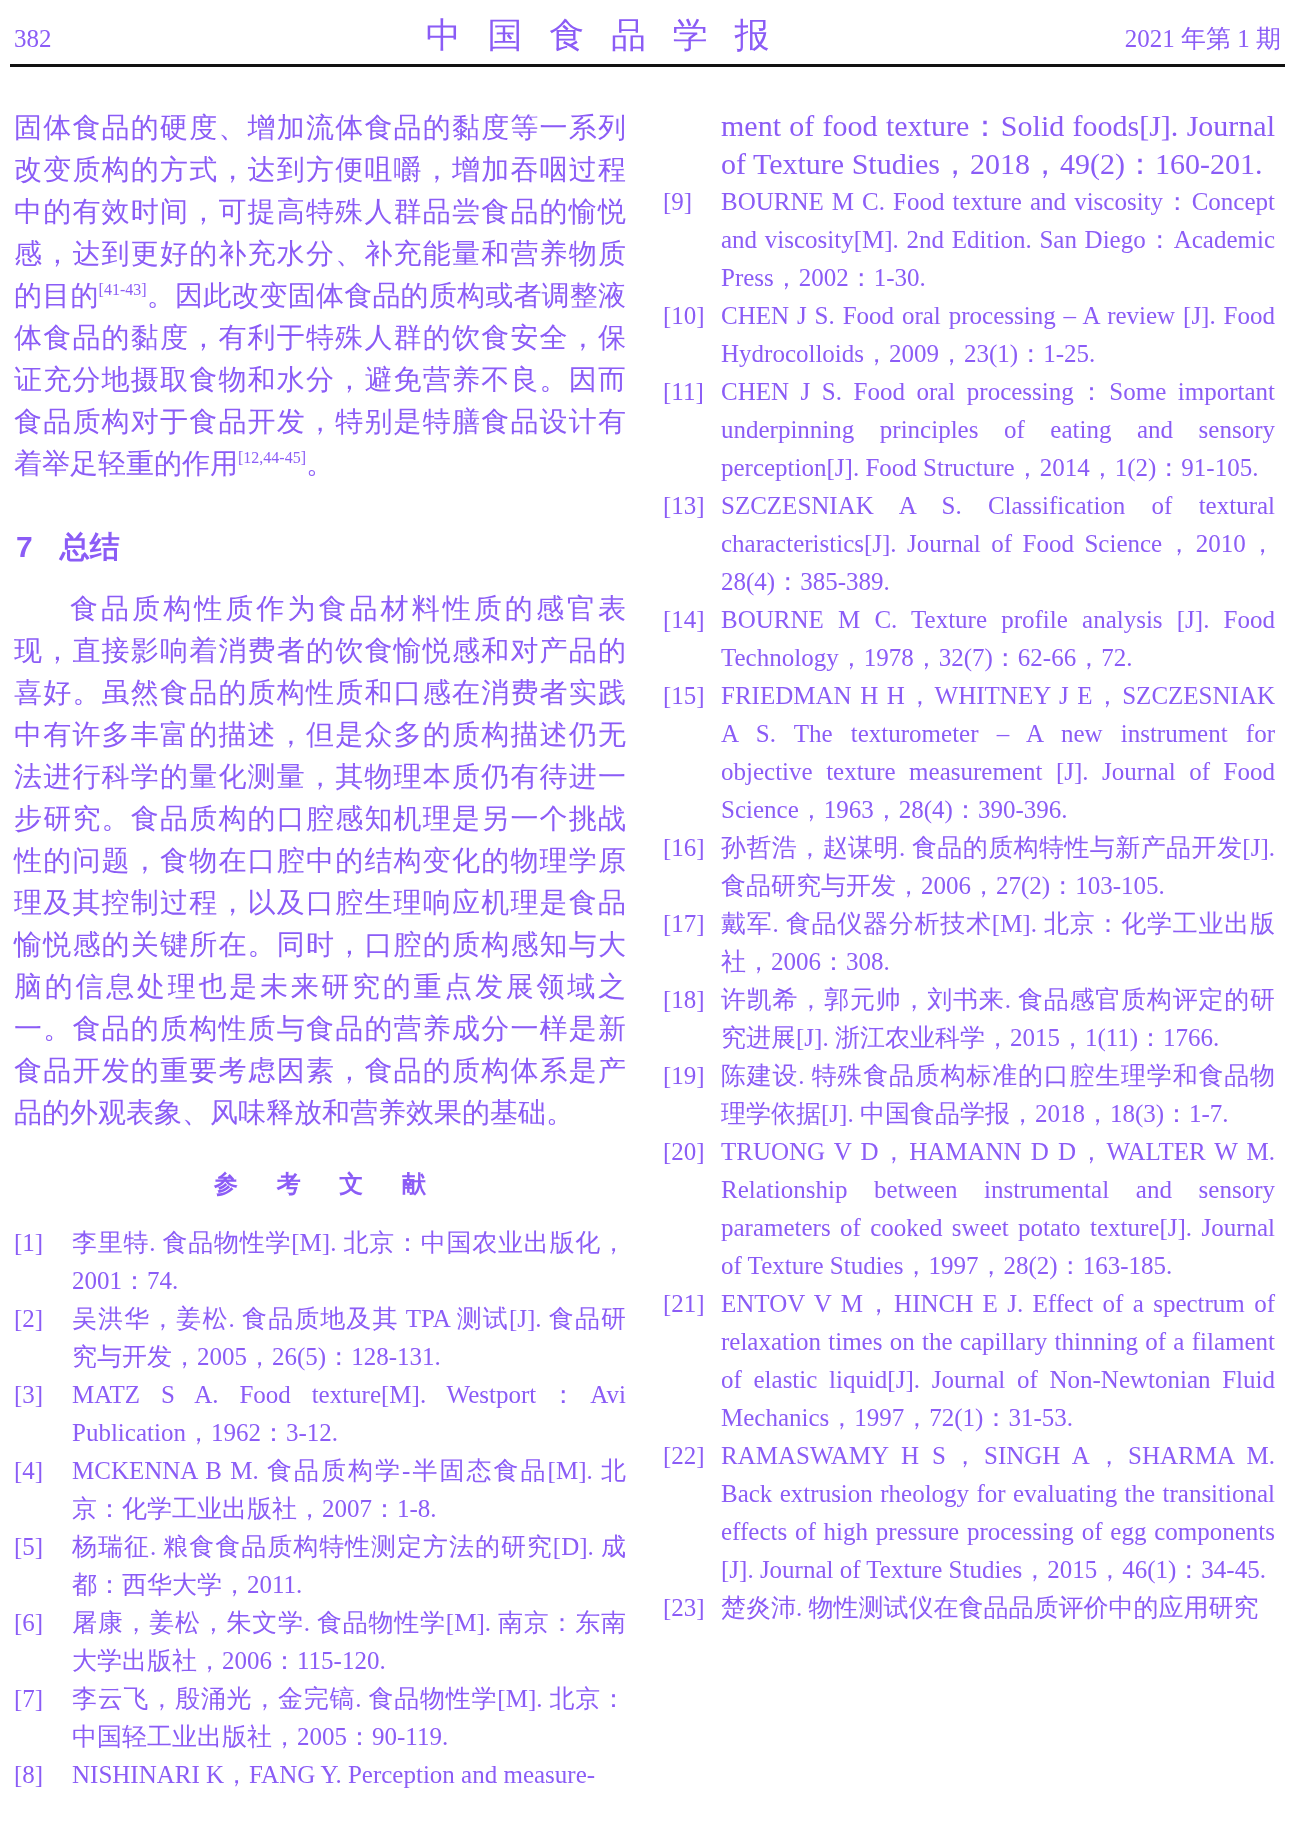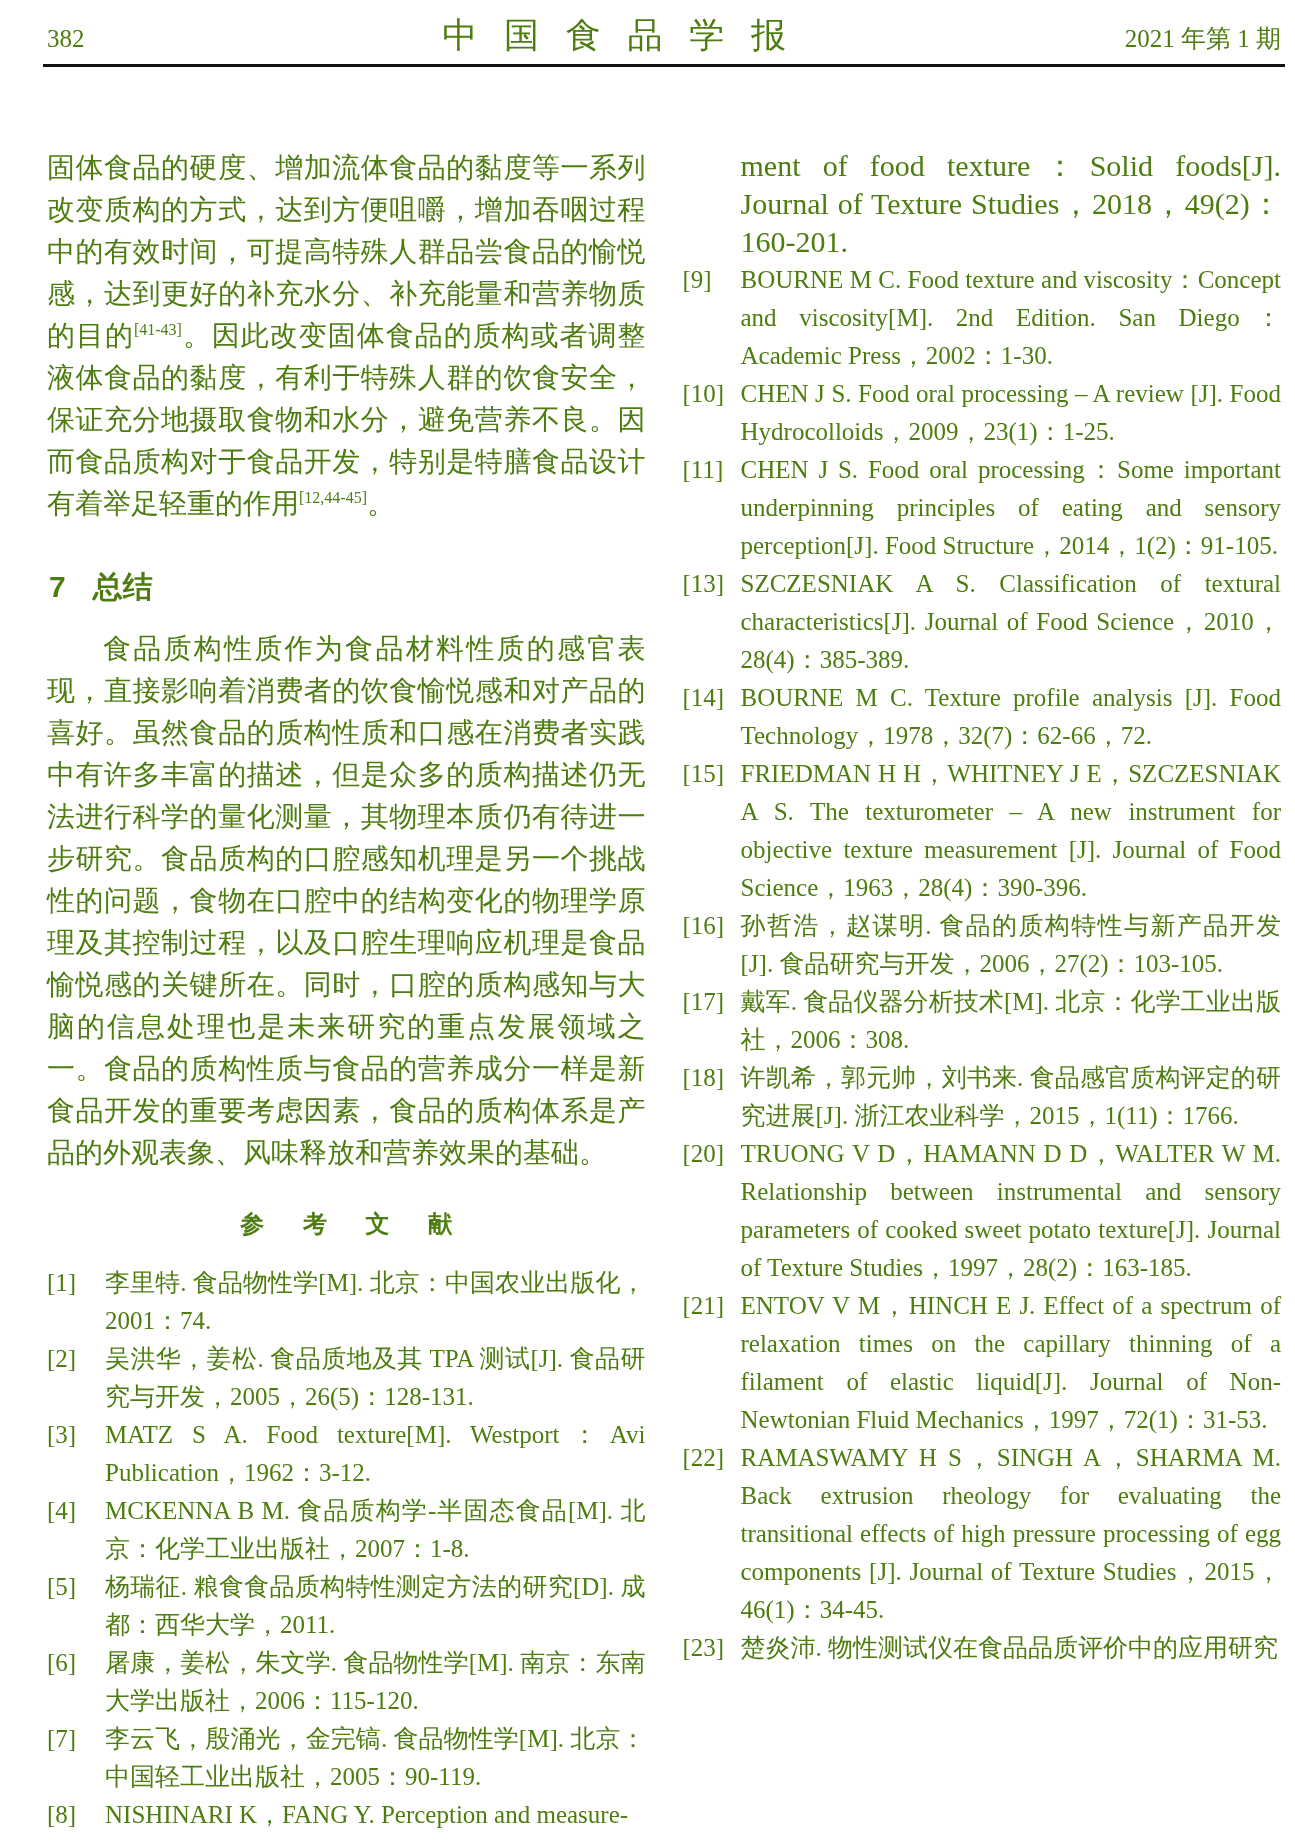--- a/index.html
+++ b/index.html
@@ -1,34 +1,33 @@
 <!DOCTYPE html>
 <html><head>
 <meta charset="utf-8">
 <style>
   html,body { margin:0; padding:0; background:#e8e8e8; }
   .page {
-    width:1295px; height:1844px; background:#ffffff; color:#4d7c0f;
+    width:1295px; height:1844px; background:#ffffff; color:#8b5cf6;
     position:relative; box-sizing:border-box; overflow:hidden;
     font-family:"Liberation Serif","DejaVu Serif",serif;
     margin:0 auto;
-    padding-left:33px;
   }
   
   .header {
     display:flex; justify-content:space-between; align-items:baseline;
     padding:12px 14px 0 14px;
   }
   .page-number { font-size:25px; }
   .journal-title { font-size:35px; letter-spacing:9px; transform:translateX(14px); }
   .issue-info { font-size:25px; }
   .rule { height:3px; background:#111; margin:5px 10px 0 10px; }
   
   .content { display:flex; gap:37px; padding:40px 14px 0 14px; box-sizing:border-box; }
-  .col { width:612px; box-sizing:border-box;margin-top:40px; }
+  .col { width:612px; box-sizing:border-box; }
   
   .body-para {
     font-size:28px; line-height:42px; margin:0;
     text-align:justify; text-justify:inter-character;
   }
   .first-indent { text-indent:56px; }
   sup.cite { font-size:16px; line-height:0; vertical-align:super; letter-spacing:0; }
   
   .section-heading {
     font-family:"Liberation Sans","DejaVu Sans",sans-serif;
@@ -131,20 +130,23 @@
       <div class="ref">
         <span class="ref-label">[16]</span><span>孙哲浩，赵谋明. 食品的质构特性与新产品开发[J]. 食品研究与开发，2006，27(2)：103-105.</span>
       </div>
       <div class="ref">
         <span class="ref-label">[17]</span><span>戴军. 食品仪器分析技术[M]. 北京：化学工业出版社，2006：308.</span>
       </div>
       <div class="ref">
         <span class="ref-label">[18]</span><span>许凯希，郭元帅，刘书来. 食品感官质构评定的研究进展[J]. 浙江农业科学，2015，1(11)：1766.</span>
       </div>
       <div class="ref">
+        <span class="ref-label">[19]</span><span>陈建设. 特殊食品质构标准的口腔生理学和食品物理学依据[J]. 中国食品学报，2018，18(3)：1-7.</span>
+      </div>
+      <div class="ref">
         <span class="ref-label">[20]</span><span>TRUONG V D，HAMANN D D，WALTER W M. Relationship between instrumental and sensory parameters of cooked sweet potato texture[J]. Journal of Texture Studies，1997，28(2)：163-185.</span>
       </div>
       <div class="ref">
         <span class="ref-label">[21]</span><span>ENTOV V M，HINCH E J. Effect of a spectrum of relaxation times on the capillary thinning of a filament of elastic liquid[J]. Journal of Non-Newtonian Fluid Mechanics，1997，72(1)：31-53.</span>
       </div>
       <div class="ref">
         <span class="ref-label">[22]</span><span>RAMASWAMY H S，SINGH A，SHARMA M. Back extrusion rheology for evaluating the transitional effects of high pressure processing of egg components [J]. Journal of Texture Studies，2015，46(1)：34-45.</span>
       </div>
       <div class="ref">
         <span class="ref-label">[23]</span><span>楚炎沛. 物性测试仪在食品品质评价中的应用研究</span>

